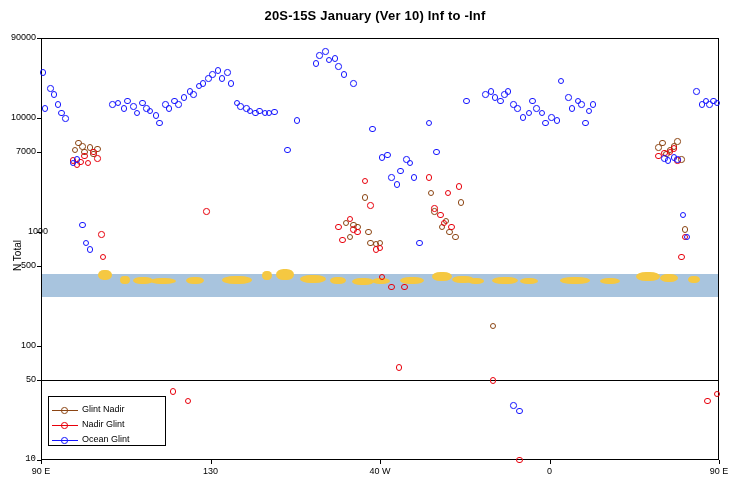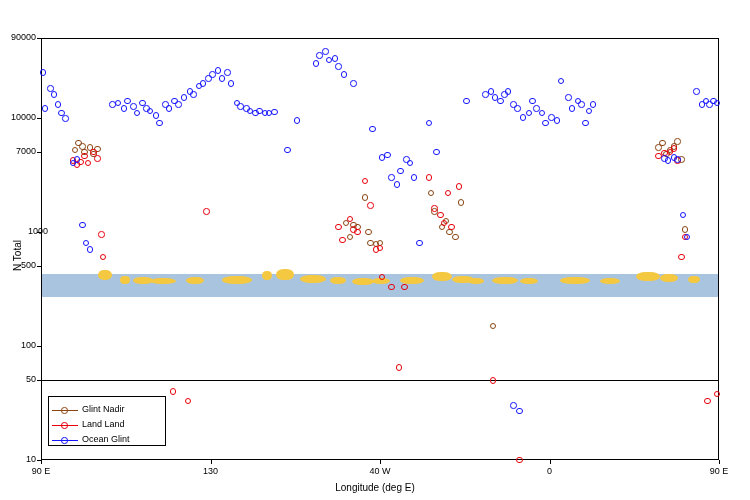--- a/index.html
+++ b/index.html
@@ -21,23 +21,23 @@
   #xtitle{position:absolute;width:750px;text-align:center;font-size:10px;color:#000;}
   #legend{position:absolute;border:1px solid #000;background:#fff;box-sizing:border-box;}
   .lgrow{position:absolute;font-size:9px;color:#000;white-space:nowrap;}
   .lgline{position:absolute;height:1.4px;}
   .lgdot{position:absolute;border-radius:50%;box-sizing:border-box;}
 </style>
 </head>
 <body>
 
 <div id="root">
+  <div id="title">20S-15S January (Ver 10)   Inf to -Inf</div>
   <div id="plotbox" style="left: 41px; top: 38px; width: 678px; height: 422px;"></div>
   <div id="ytitle" style="left: 12px; top: 271px;">N Total</div>
-  <div id="xtitle" style="left: 0px; top: 482px;">Longitude (deg E)</div>
   <div id="legend" style="left: 48px; top: 396px; width: 118px; height: 50px;"></div>
 <div class="band" style="left: 42px; top: 273.644px; width: 676px; height: 23.0573px;"></div>
     <div class="blob" style="left: 98px; width: 14px; top: 269.644px; height: 10px; border-radius: 50% / 60%;"></div>
     <div class="blob" style="left: 120px; width: 10px; top: 275.644px; height: 8px; border-radius: 50% / 60%;"></div>
     <div class="blob" style="left: 133px; width: 20px; top: 276.644px; height: 7px; border-radius: 50% / 60%;"></div>
     <div class="blob" style="left: 150px; width: 26px; top: 277.644px; height: 6px; border-radius: 50% / 60%;"></div>
     <div class="blob" style="left: 186px; width: 18px; top: 276.644px; height: 7px; border-radius: 50% / 60%;"></div>
     <div class="blob" style="left: 222px; width: 30px; top: 275.644px; height: 8px; border-radius: 50% / 60%;"></div>
     <div class="blob" style="left: 262px; width: 10px; top: 270.644px; height: 9px; border-radius: 50% / 60%;"></div>
     <div class="blob" style="left: 276px; width: 18px; top: 268.644px; height: 11px; border-radius: 50% / 60%;"></div>
@@ -51,21 +51,21 @@
     <div class="blob" style="left: 468px; width: 16px; top: 277.644px; height: 6px; border-radius: 50% / 60%;"></div>
     <div class="blob" style="left: 492px; width: 26px; top: 276.644px; height: 7px; border-radius: 50% / 60%;"></div>
     <div class="blob" style="left: 520px; width: 18px; top: 277.644px; height: 6px; border-radius: 50% / 60%;"></div>
     <div class="blob" style="left: 560px; width: 30px; top: 276.644px; height: 7px; border-radius: 50% / 60%;"></div>
     <div class="blob" style="left: 600px; width: 20px; top: 277.644px; height: 6px; border-radius: 50% / 60%;"></div>
     <div class="blob" style="left: 636px; width: 24px; top: 271.644px; height: 9px; border-radius: 50% / 60%;"></div>
     <div class="blob" style="left: 660px; width: 18px; top: 273.644px; height: 8px; border-radius: 50% / 60%;"></div>
     <div class="blob" style="left: 688px; width: 12px; top: 275.644px; height: 7px; border-radius: 50% / 60%;"></div>
     <div class="hline" style="left: 42px; width: 676px; top: 380px;"></div>
     <div class="tick" style="left: 37px; top: 460px; width: 4px; height: 1px;"></div>
-    <div class="ylab" style="left: 1px; top: 454px; width: 35px;">10</div>
+    <div class="ylab" style="left: 1px; top: 454px; width: 35px; font-family: Liberation Mono, monospace;">10</div>
     <div class="tick" style="left: 37px; top: 380px; width: 4px; height: 1px;"></div>
     <div class="ylab" style="left: 1px; top: 374.257px; width: 35px;">50</div>
     <div class="tick" style="left: 37px; top: 346px; width: 4px; height: 1px;"></div>
     <div class="ylab" style="left: 1px; top: 339.914px; width: 35px;">100</div>
     <div class="tick" style="left: 37px; top: 266px; width: 4px; height: 1px;"></div>
     <div class="ylab" style="left: 1px; top: 260.172px; width: 35px;">500</div>
     <div class="tick" style="left: 37px; top: 232px; width: 4px; height: 1px;"></div>
     <div class="ylab" style="left: 13px; top: 225.828px; width: 35px;">1000</div>
     <div class="tick" style="left: 37px; top: 152px; width: 4px; height: 1px;"></div>
     <div class="ylab" style="left: 1px; top: 146.086px; width: 35px;">7000</div>
@@ -264,17 +264,17 @@
     <div class="pt oglint" style="width: 6.5px; height: 6.5px; left: 698.8px; top: 101.493px;"></div>
     <div class="pt oglint" style="width: 6.5px; height: 6.5px; left: 702.567px; top: 97.8214px;"></div>
     <div class="pt oglint" style="width: 6.5px; height: 6.5px; left: 706.333px; top: 101.493px;"></div>
     <div class="pt oglint" style="width: 6.5px; height: 6.5px; left: 710.1px; top: 97.8214px;"></div>
     <div class="pt oglint" style="width: 6.5px; height: 6.5px; left: 713.867px; top: 99.6233px;"></div>
     <div class="lgline" style="left: 52px; top: 410px; width: 26px; background: rgb(139, 69, 19);"></div>
     <div class="lgdot" style="left: 61px; top: 407px; width: 6.5px; height: 6.5px; border: 1.6px solid rgb(139, 69, 19);"></div>
     <div class="lgrow" style="left: 82px; top: 404px;">Glint Nadir</div>
     <div class="lgline" style="left: 52px; top: 425px; width: 26px; background: rgb(232, 0, 11);"></div>
     <div class="lgdot" style="left: 61px; top: 422px; width: 6.5px; height: 6.5px; border: 1.6px solid rgb(232, 0, 11);"></div>
-    <div class="lgrow" style="left: 82px; top: 419px;">Land Land</div>
+    <div class="lgrow" style="left: 82px; top: 419px;">Nadir Glint</div>
     <div class="lgline" style="left: 52px; top: 440px; width: 26px; background: rgb(20, 20, 255);"></div>
     <div class="lgdot" style="left: 61px; top: 437px; width: 6.5px; height: 6.5px; border: 1.6px solid rgb(20, 20, 255);"></div>
     <div class="lgrow" style="left: 82px; top: 434px;">Ocean Glint</div>
   </div>
 
 </body></html>

